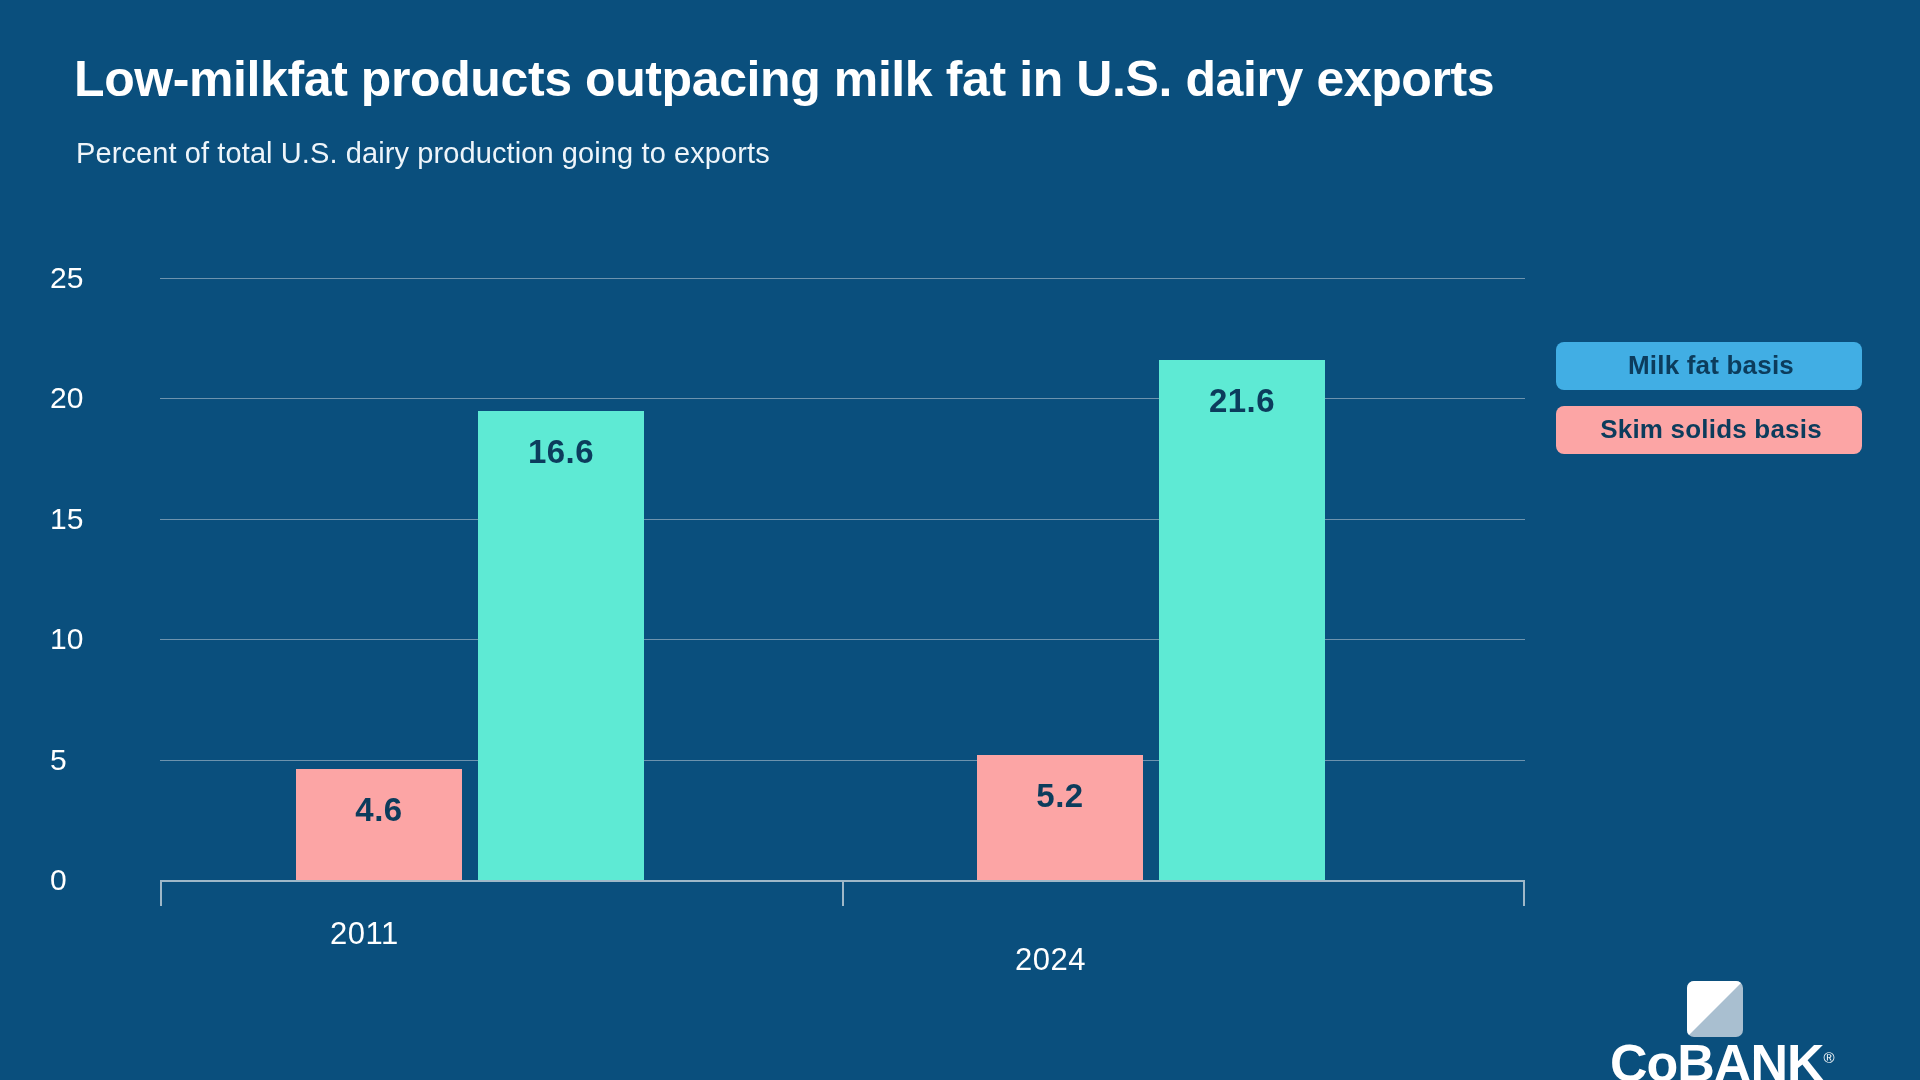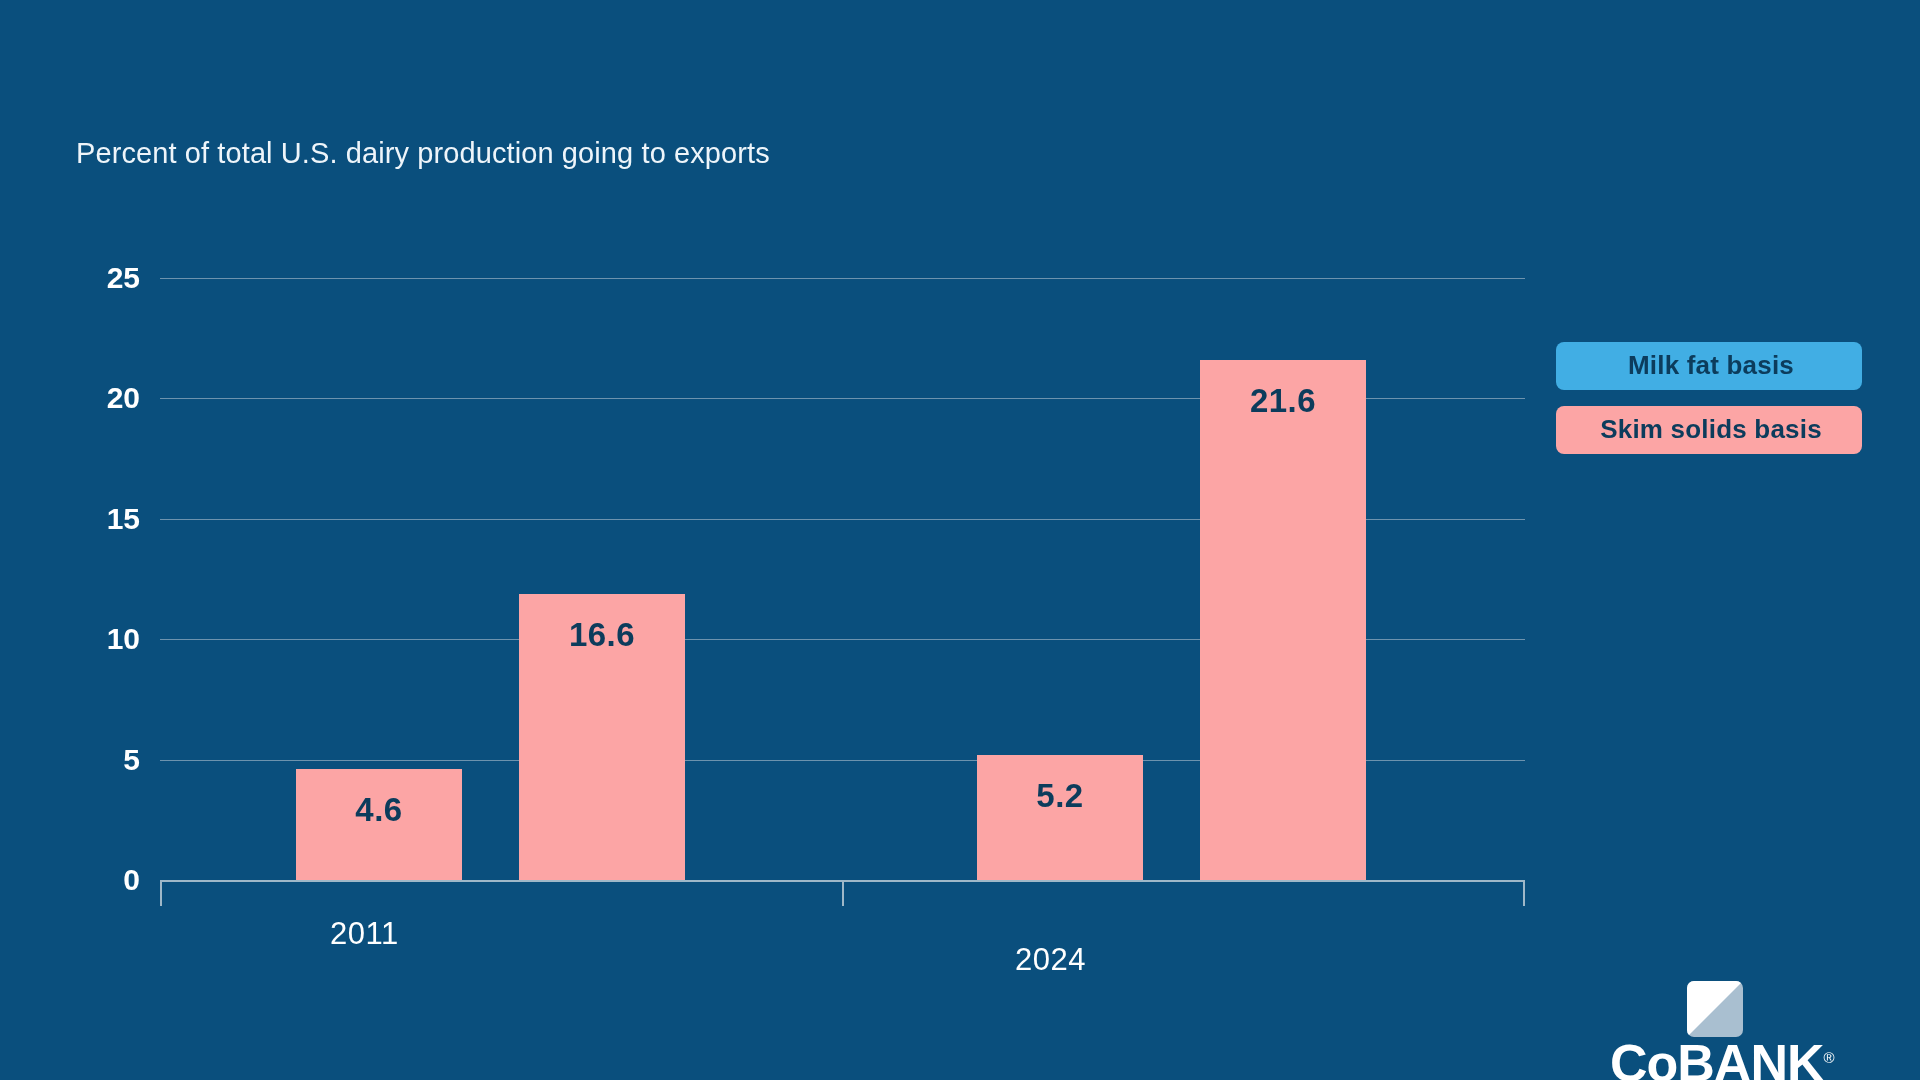--- a/index.html
+++ b/index.html
@@ -53,23 +53,23 @@
     position: absolute;
     left: 0;
     width: 100%;
     height: 1px;
     background: #6d93ae;
   }
   .axis-label-y {
     position: absolute;
     right: 0;
     width: 90px;
-    text-align: right;
+    text-align: left;
     font-size: 30px;
-    font-weight: bold;
+    font-weight: normal;
     color: #ffffff;
     transform: translateY(-50%);
   }
   #y-axis-labels {
     position: absolute;
     left: 50px;
     top: 278px;
     width: 90px;
     height: 602px;
   }
@@ -90,21 +90,21 @@
     height: 26px;
     background: #9fb8c8;
   }
 
   
   .bar {
     position: absolute;
     bottom: 0;
   }
   .bar-milkfat { background: #fca5a5; }
-  .bar-skim    { background: #fca5a5; margin-left: 41px; }
+  .bar-skim    { background: #5eead4; }
   .bar-value {
     position: absolute;
     left: 0;
     width: 100%;
     text-align: center;
     font-size: 33px;
     font-weight: bold;
     color: #0c3c5c;
     top: 22px;
     letter-spacing: 0.5px;
@@ -178,20 +178,21 @@
     font-size: 15px;
     vertical-align: super;
     font-weight: normal;
   }
 </style>
 </head>
 <body>
 
 <div id="root">
 
+  <div id="chart-title">Low-milkfat products outpacing milk fat in U.S. dairy exports</div>
   <div id="chart-subtitle">Percent of total U.S. dairy production going to exports</div>
 
   <div id="y-axis-labels">
     <div class="axis-label-y" style="top:0px;">25</div>
     <div class="axis-label-y" style="top:120.4px;">20</div>
     <div class="axis-label-y" style="top:240.8px;">15</div>
     <div class="axis-label-y" style="top:361.2px;">10</div>
     <div class="axis-label-y" style="top:481.6px;">5</div>
     <div class="axis-label-y" style="top:602px;">0</div>
   </div>
@@ -199,21 +200,21 @@
   <div id="plot-area">
     <div class="gridline" style="top:0px;"></div>
     <div class="gridline" style="top:120px;"></div>
     <div class="gridline" style="top:241px;"></div>
     <div class="gridline" style="top:361px;"></div>
     <div class="gridline" style="top:482px;"></div>
 
     <div class="bar bar-milkfat" style="left:136px; width:166px; height:110.8px;">
       <span class="bar-value">4.6</span>
     </div>
-    <div class="bar bar-skim" style="left:318px; width:166px; height:286px;">
+    <div class="bar bar-skim" style="left:318px; width:166px; height:469px;">
       <span class="bar-value">16.6</span>
     </div>
 
     <div class="bar bar-milkfat" style="left:817px; width:166px; height:125.2px;">
       <span class="bar-value">5.2</span>
     </div>
     <div class="bar bar-skim" style="left:999px; width:166px; height:520.1px;">
       <span class="bar-value">21.6</span>
     </div>
   </div>

